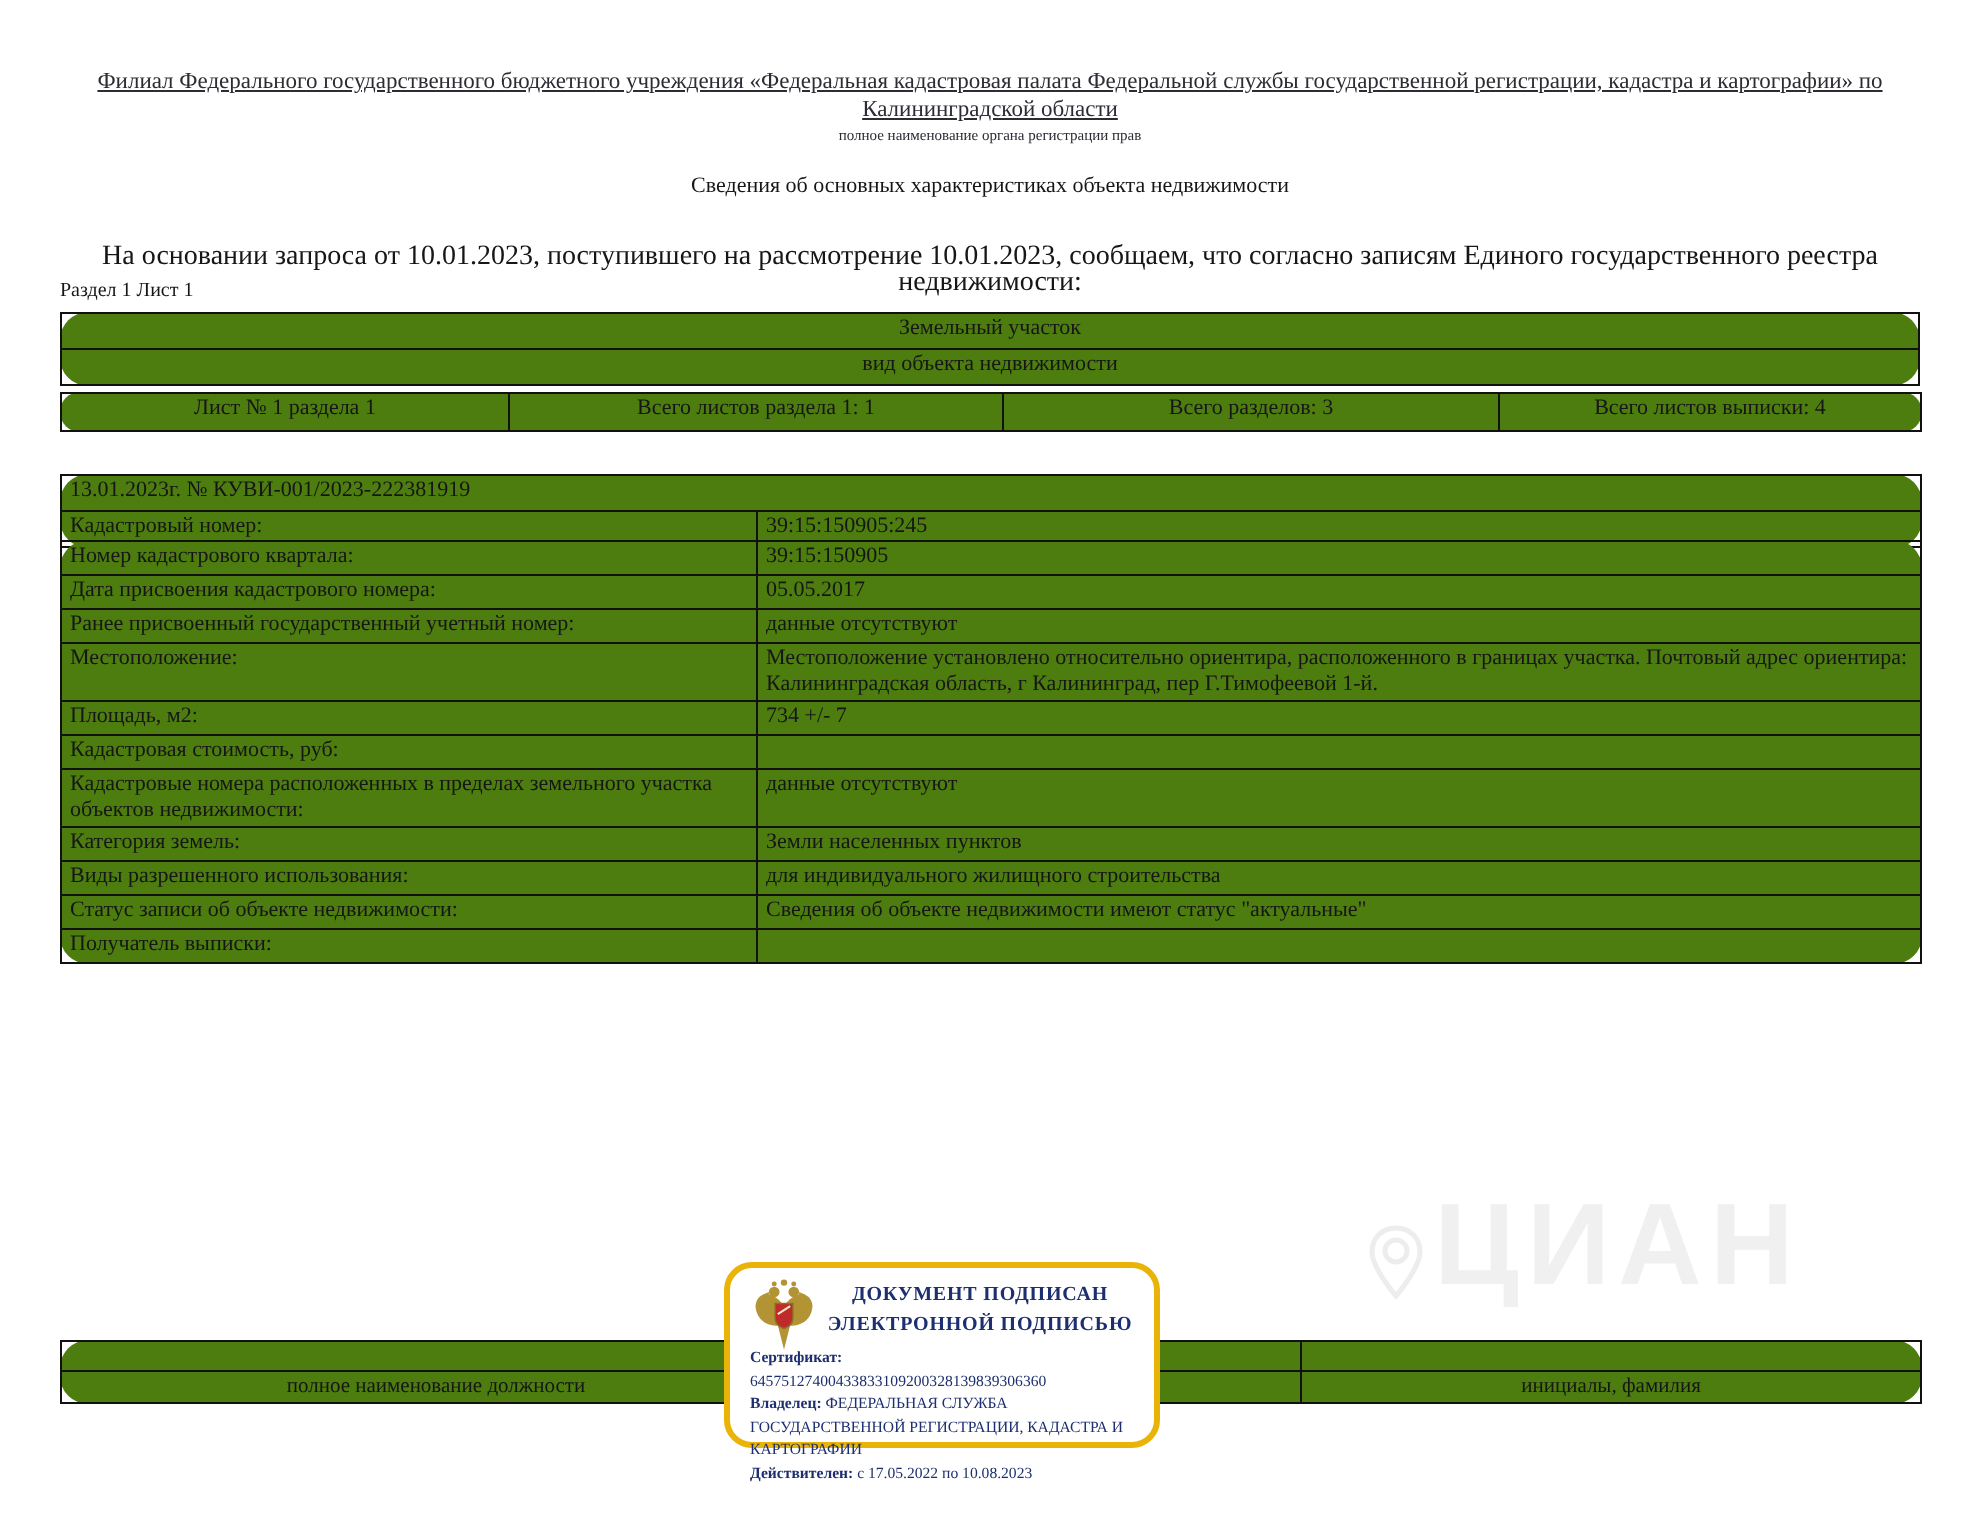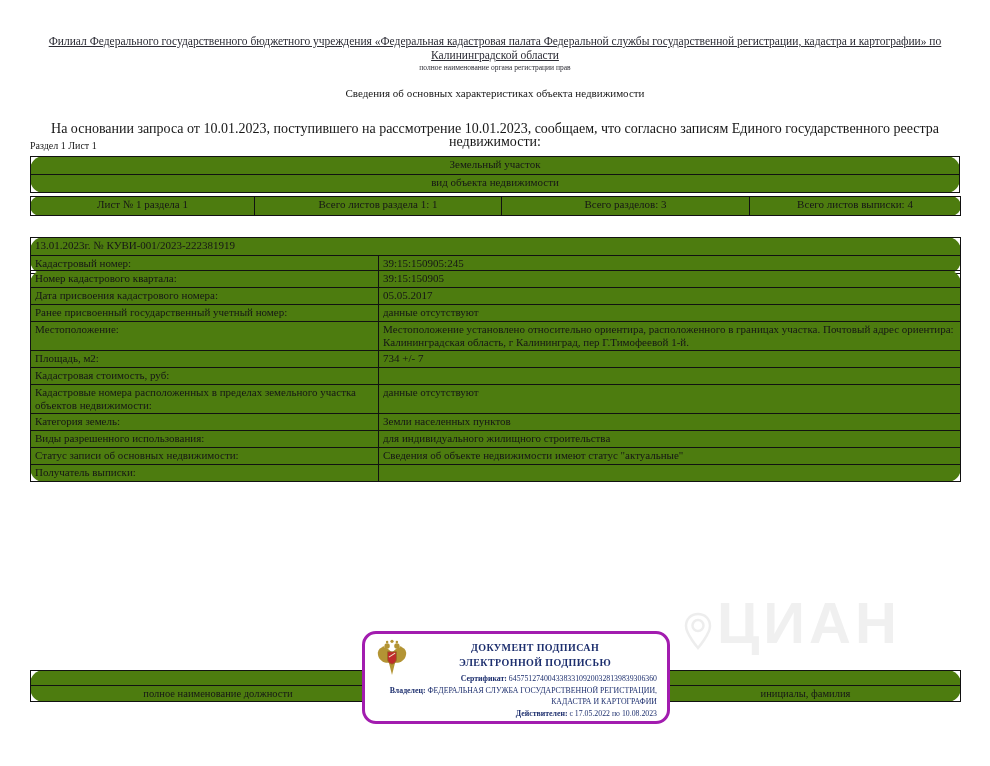--- a/index.html
+++ b/index.html
@@ -28,28 +28,28 @@
   .t-attrs td{height:14px;font-family:Liberation Serif, serif;}
   
   .t-sign{top:670px;z-index:1;}
   .t-sign td{height:12px;font-size:10.5px;text-align:center;}
   
   .watermark{position:absolute;left:683px;top:594px;z-index:0;display:flex;align-items:flex-end;gap:4px;
     color:rgba(140,140,140,0.13);pointer-events:none;}
   .watermark .wm-text{font-family:"Liberation Sans","DejaVu Sans",sans-serif;font-weight:bold;font-size:58px;line-height:58px;letter-spacing:4px;}
   
   .stamp{
-    position:absolute;left:362px;top:631px;width:308px;height:93px;z-index:2;
-    background:#fff;border:3px solid #a21caf;border-radius:14px;box-sizing:border-box;
+    position:absolute;left:362px;top:631px;width:218px;height:93px;z-index:2;
+    background:#fff;border:3px solid #eab308;border-radius:14px;box-sizing:border-box;
     color:#1d2f6e;
   }
   .stamp-emblem{position:absolute;left:11px;top:5px;width:32px;height:38px;}
   .stamp-titles{margin:6px 8px 0 46px;text-align:center;}
   .stamp-title{font-size:10px;font-weight:bold;line-height:15px;letter-spacing:0.4px;}
-  .stamp-details{margin:3px 10px 0 10px;font-size:7.8px;line-height:11.5px;text-align:right;}
+  .stamp-details{margin:3px 10px 0 10px;font-size:7.8px;line-height:11.5px;text-align:left;}
   .stamp-details b{font-weight:bold;}
 </style>
 </head>
 <body>
 
 <div class="page">
 
   <div class="hdr">
     <div class="org-name">Филиал Федерального государственного бюджетного учреждения «Федеральная кадастровая палата Федеральной службы государственной регистрации, кадастра и картографии» по Калининградской области</div>
     <div class="org-caption">полное наименование органа регистрации прав</div>
@@ -142,21 +142,21 @@
     </tr>
     <tr>
       <td>Категория земель:</td>
       <td>Земли населенных пунктов</td>
     </tr>
     <tr>
       <td>Виды разрешенного использования:</td>
       <td>для индивидуального жилищного строительства</td>
     </tr>
     <tr>
-      <td>Статус записи об основных недвижимости:</td>
+      <td>Статус записи об объекте недвижимости:</td>
       <td>Сведения об объекте недвижимости имеют статус "актуальные"</td>
     </tr>
     <tr>
       <td>Получатель выписки:</td>
       <td></td>
     </tr>
   </tbody>
     </table>
 
   <div class="watermark">

